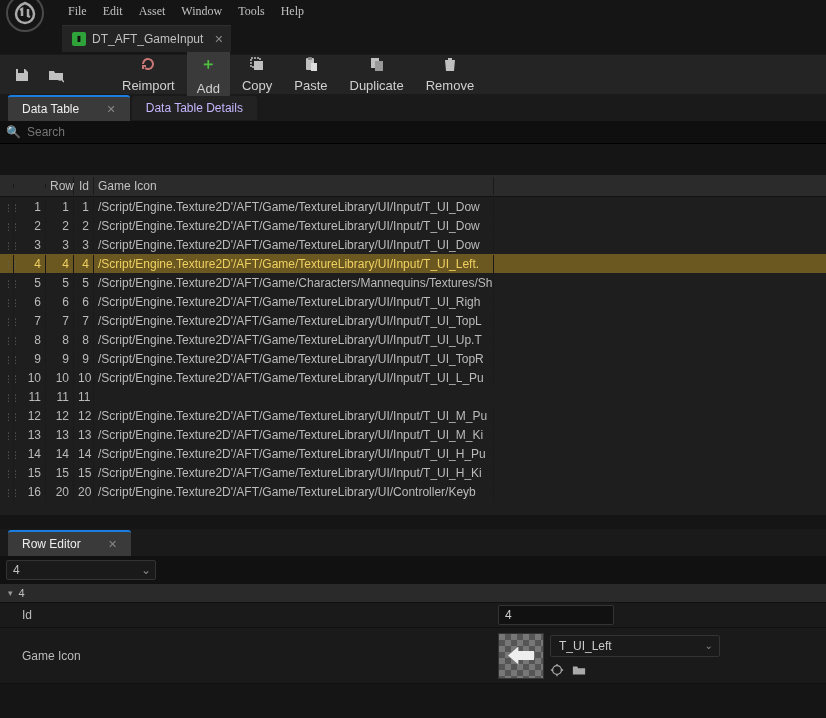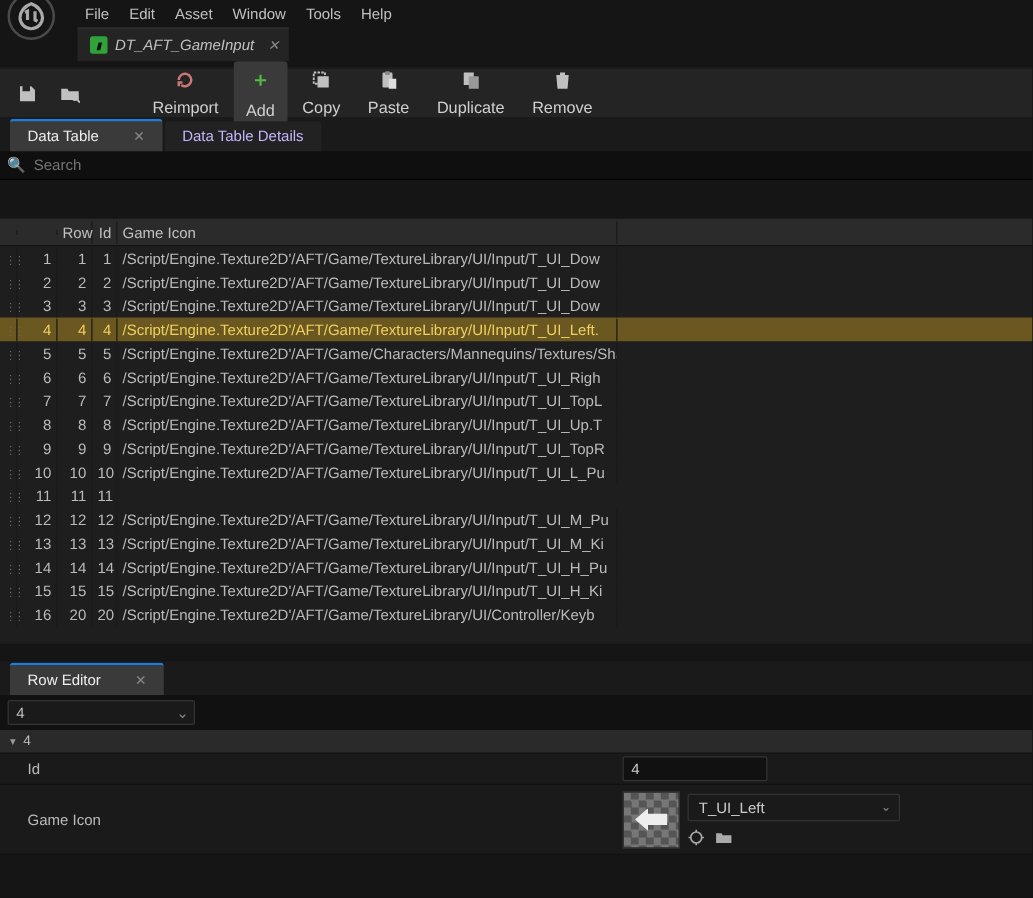--- a/index.html
+++ b/index.html
@@ -2,40 +2,40 @@
 <html><head>
 <meta charset="utf-8">
 <style>
 * { margin: 0; padding: 0; box-sizing: border-box; font-family: "Segoe UI", Arial, sans-serif; }
 body { background: #151515; color: #c0c0c0; font-size: 12px; width: 826px; height: 718px; overflow: hidden; }
 
 
 .menubar { display: flex; align-items: center; height: 22px; padding: 0 4px; background: #151515; gap: 14px; }
 .logo { width: 38px; height: 38px; margin: 4px 2px 0 2px; border-radius: 50%; border: 2px solid #4a4a4a; display: flex; align-items: center; justify-content: center; position: relative; overflow: hidden; }
 .logo svg { width: 24px; height: 24px; stroke: #aaa; fill: none; stroke-width: 2.5; }
-.menubar .menu { cursor: default; padding: 2px 8px; }
-
-
-.doctabs { display: flex; align-items: flex-start; padding-left: 62px; height: 32px; background: #151515; font-style: italic; }
+.menubar .menu { cursor: default; padding: 2px 8px; font-family: Liberation Serif, serif; }
+
+
+.doctabs { display: flex; align-items: center; padding-left: 62px; height: 32px; background: #151515; }
 .doctab { display: flex; align-items: center; gap: 6px; background: #242424; padding: 6px 28px 6px 10px; border-top: 1px solid #2f2f2f; position: relative; }
 .doctab .icon-dt { width: 14px; height: 14px; background: #2fa33a; border-radius: 2px; display: flex; align-items: center; justify-content: center; }
 .doctab .icon-dt::before { content: "▮"; font-size: 8px; color: #0f0f0f; }
 .doctab .close { position: absolute; right: 8px; top: 7px; font-size: 11px; color: #888; cursor: pointer; }
 
 
 .toolbar { display: flex; align-items: center; height: 40px; background: #242424; padding: 0 6px; gap: 2px; border-top: 1px solid #1a1a1a; }
 .toolbtn { display: flex; align-items: center; gap: 6px; padding: 5px 10px; color: #d0d0d0; cursor: pointer; border-radius: 3px; font-size: 13px; flex-direction: column; }
 .toolbtn.icononly { padding: 5px 8px; }
 .toolbtn svg { width: 16px; height: 16px; fill: #c0c0c0; }
 .toolbtn.add { background: #3a3a3a; }
 .toolbtn.add .plus { color: #4fbf3f; font-size: 16px; font-weight: bold; }
 .tbspacer { width: 36px; }
 
 
-.subtabs { display: flex; align-items: flex-end; background: #1a1a1a; height: 27px; padding-left: 8px; gap: 0; }
+.subtabs { display: flex; align-items: center; background: #1a1a1a; height: 27px; padding-left: 8px; gap: 0; }
 .subtab { padding: 5px 14px; background: #2b2b2b; color: #c4b5fd; border-top-left-radius: 3px; border-top-right-radius: 3px; margin-right: 2px; position: relative; cursor: pointer; font-size: 12px; }
 .subtab.active { background: #3a3a3a; border-top: 2px solid #1a7de0; color: #eee; }
 .subtab .close { margin-left: 24px; font-size: 11px; color: #888; }
 .subtab.inactive { background: #222; }
 
 
 .search { background: #0f0f0f; padding: 4px 6px; display: flex; align-items: center; gap: 6px; border-bottom: 1px solid #000; }
 .search input { flex: 1; background: transparent; border: none; color: #aaa; outline: none; font-size: 12px; }
 .search .sicon { color: #666; font-size: 12px; }
 

